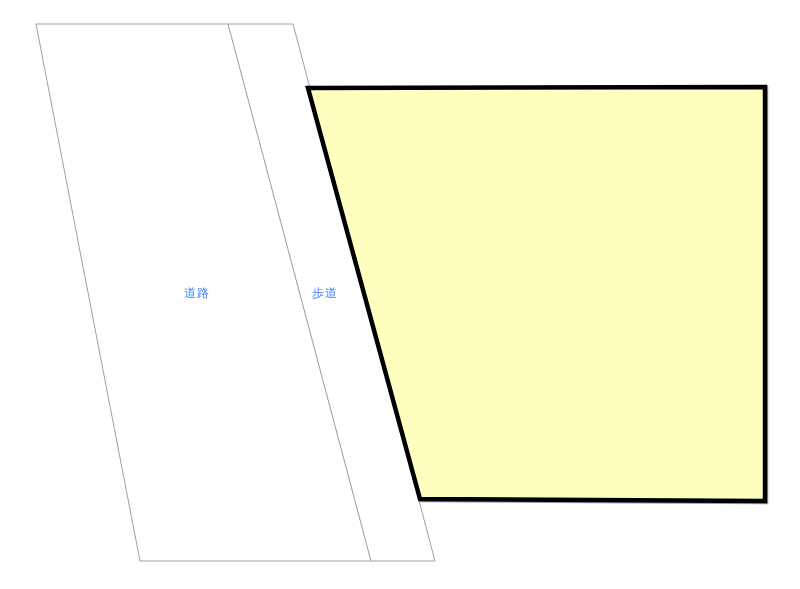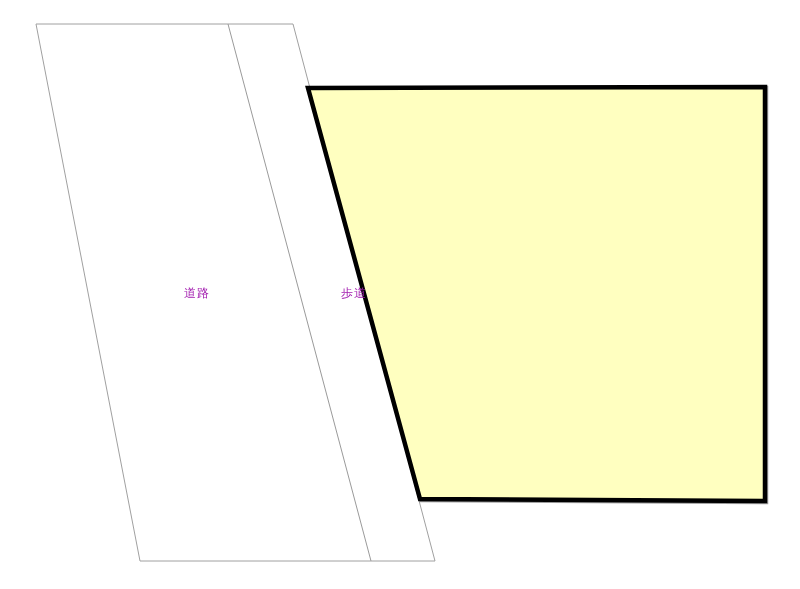--- a/index.html
+++ b/index.html
@@ -34,28 +34,28 @@
     stroke-width: 4.5;
     stroke-linejoin: miter;
     filter: drop-shadow(1.5px 1.5px 0 #9b9b9b);
   }
   .label {
     position: absolute;
     transform: translate(-50%, -50%);
     font-size: 12px;
     letter-spacing: 1px;
     white-space: nowrap;
-    color: #a21caf;
+    color: #3b82f6;
   }
   .road-label {
     left: 197px;
     top: 293px;
   }
   .sidewalk-label {
-    left: 354px;
+    left: 325px;
     top: 293px;
   }
   .area-block {
     position: absolute;
     left: 561px;
     top: 298px;
     transform: translate(-50%, -50%);
     text-align: center;
     font-size: 14px;
     line-height: 16px;

